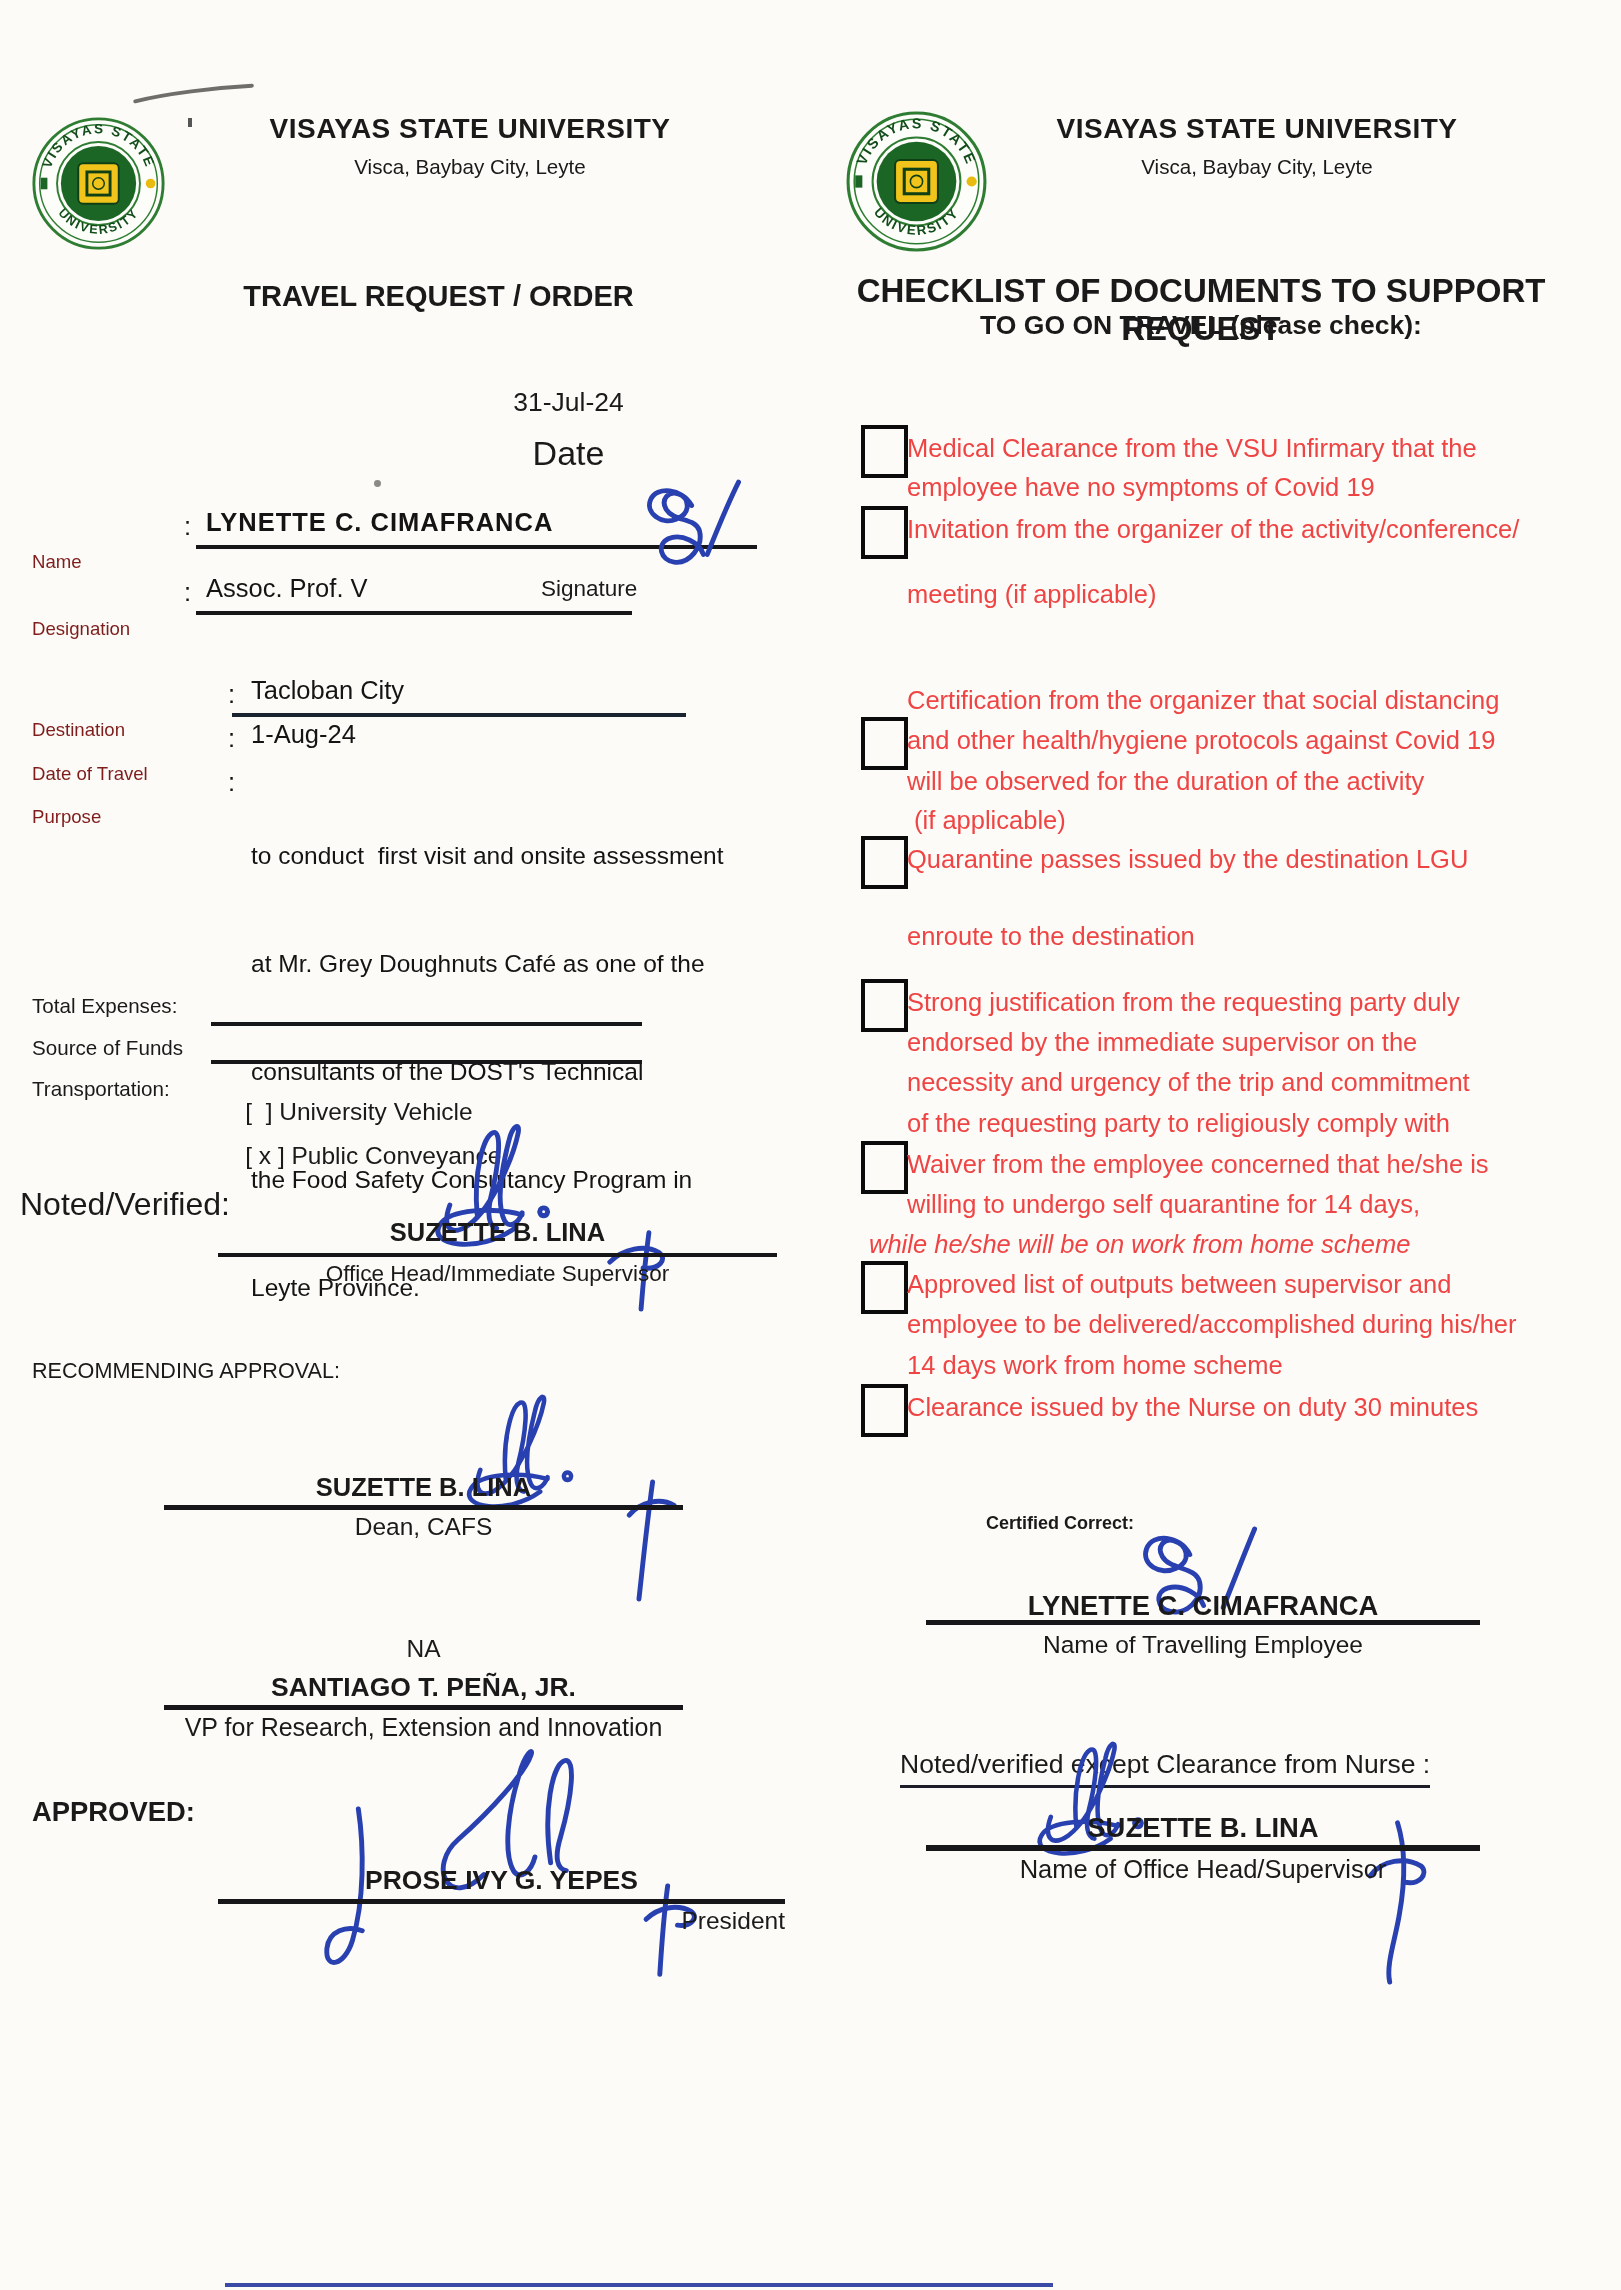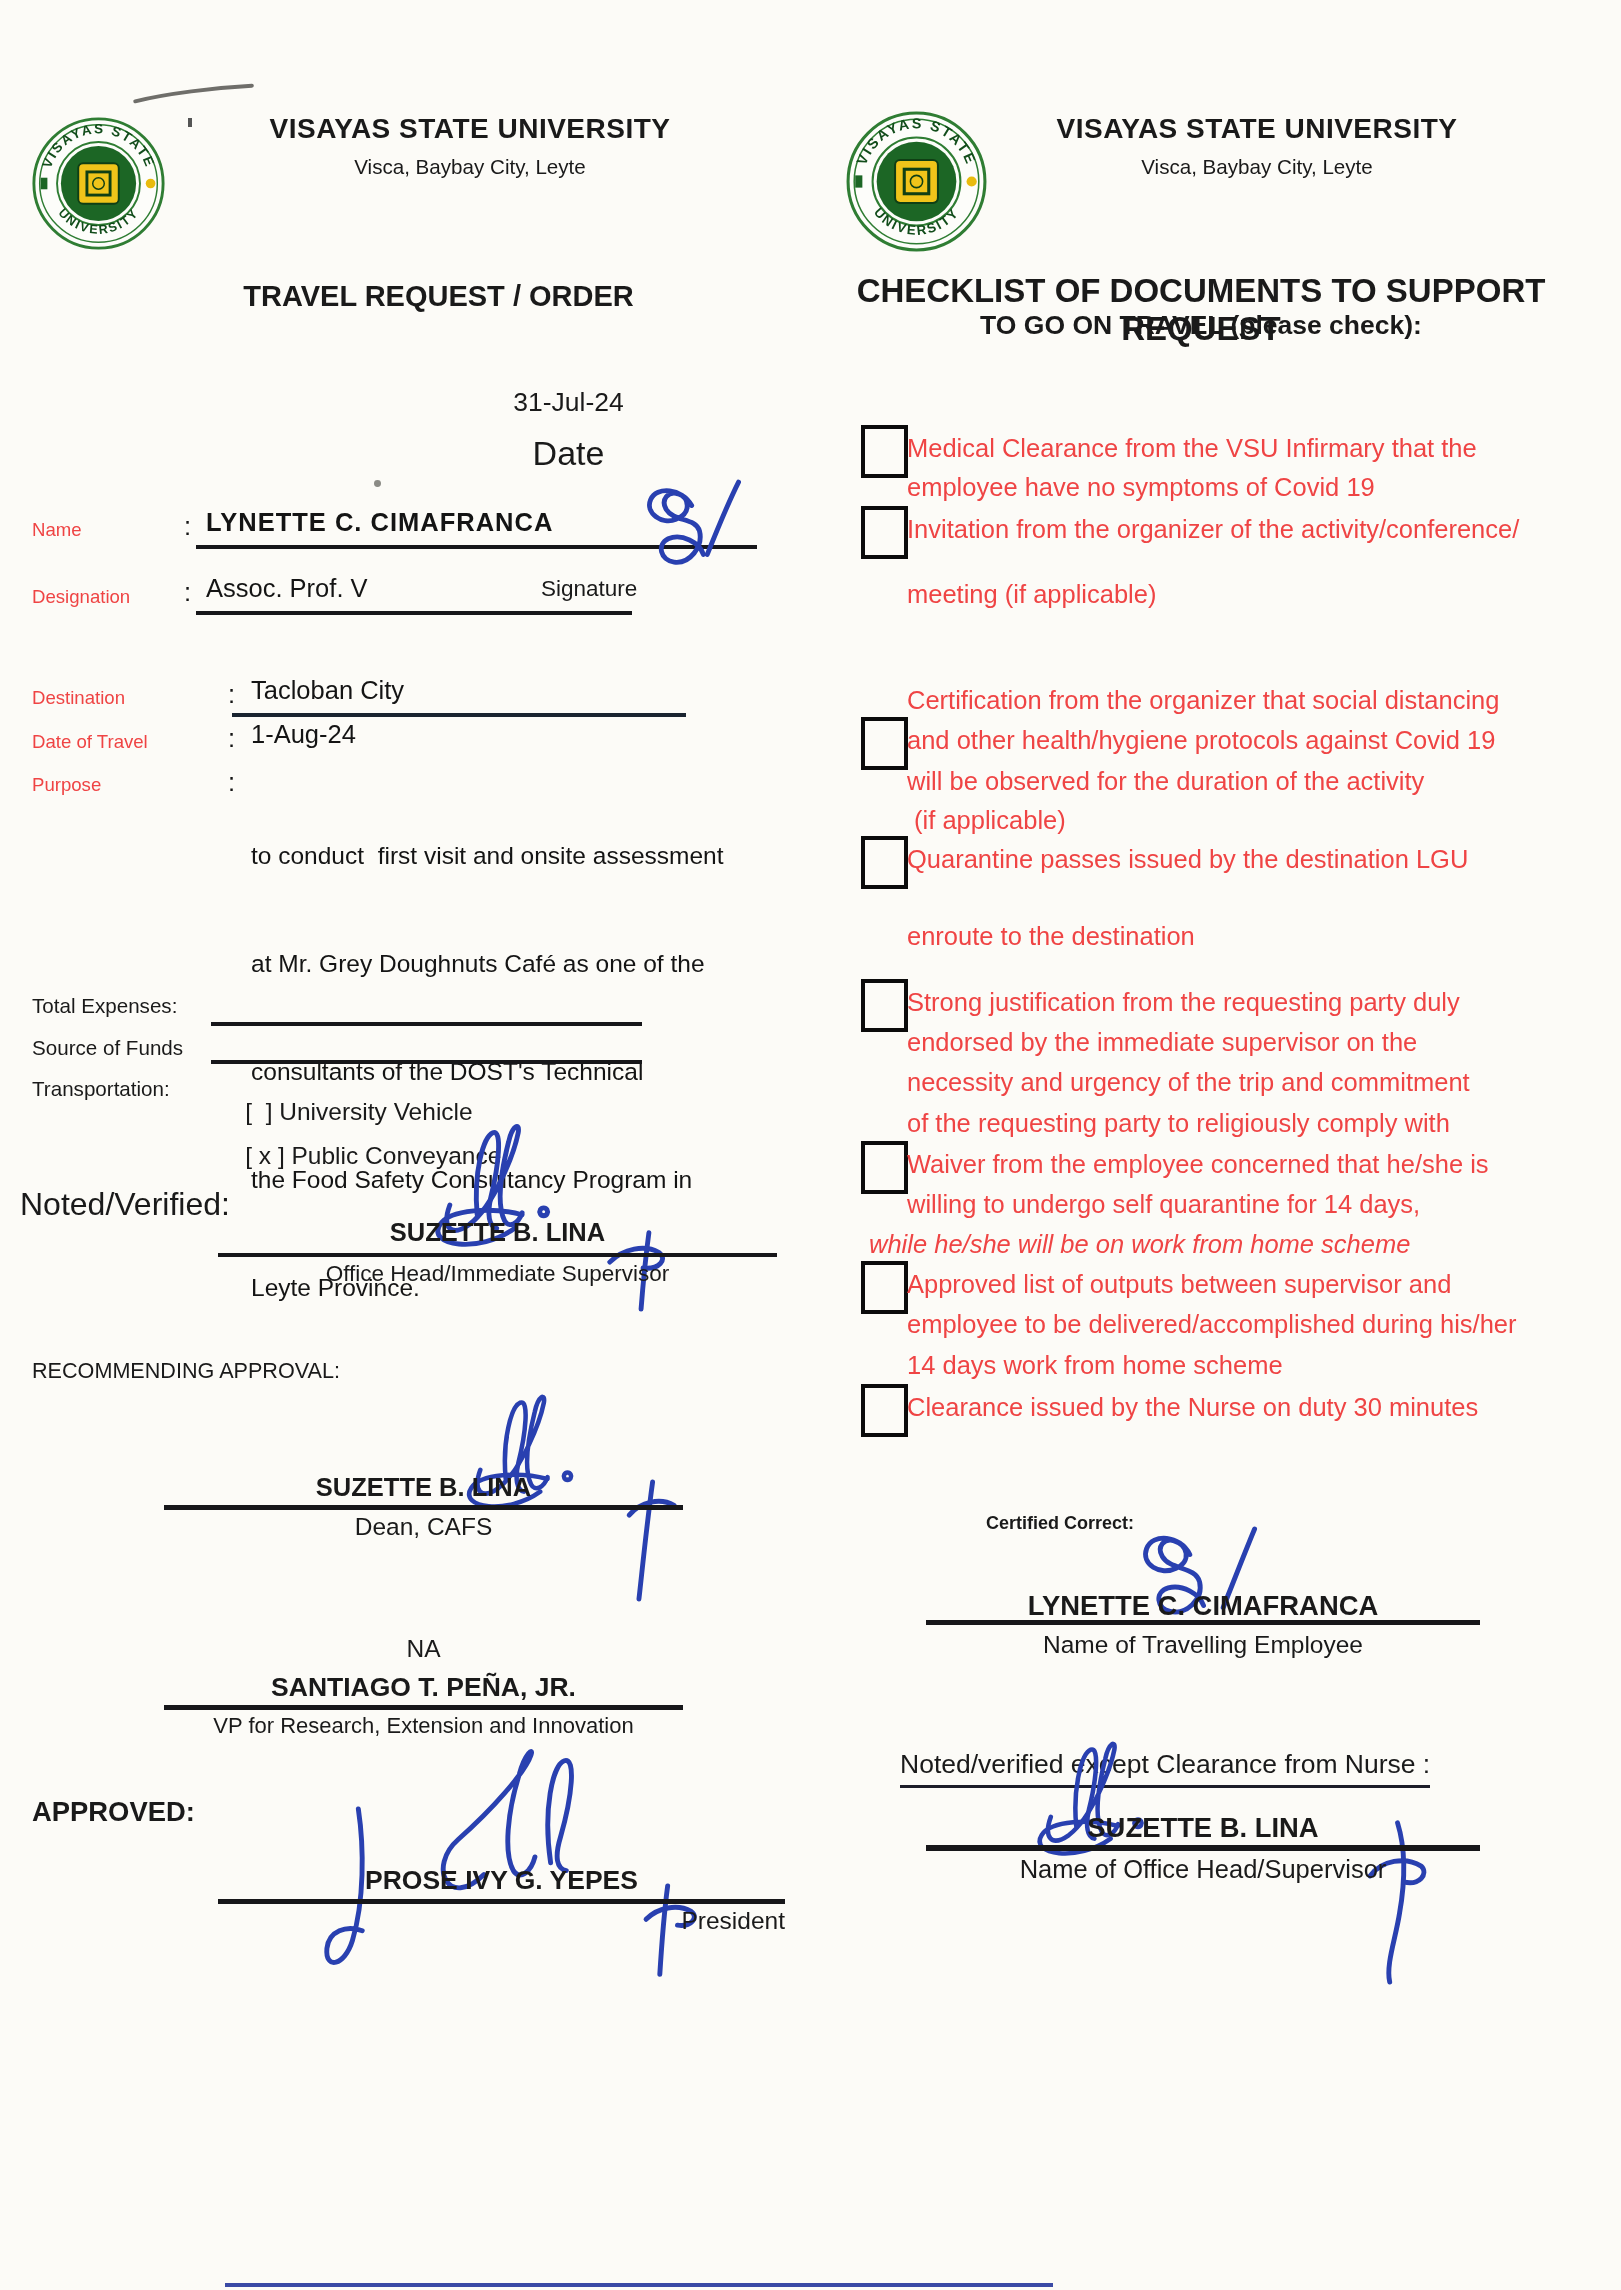--- a/index.html
+++ b/index.html
@@ -4,21 +4,21 @@
 <style>
   html,body{margin:0;padding:0;background:#8a8a8a;}
   .page{position:relative;width:1621px;height:2291px;background:#fcfbf7;overflow:hidden;
         font-family:"Liberation Sans","DejaVu Sans",sans-serif;color:#1a1a1a;}
   .abs{position:absolute;}
   .b{font-weight:700;}
   .ctr{text-align:center;}
   .pre{white-space:pre;}
   .rule{position:absolute;background:#17171a;height:3.9px;}
   .cbox{position:absolute;width:39px;height:45px;border:4.9px solid #0b0b0b;background:transparent;}
-  .lbl{font-size:18.6px;color:#ef4444;}
+  .lbl{font-size:18.6px;color:#7f1d1d;margin-top:32px;}
   .val{font-size:25.5px;color:#141414;}
   .ck{font-size:25.5px;color:#ef4444;white-space:pre;}
   svg.sig{position:absolute;overflow:visible;}
   svg.sig path{fill:none;stroke:#2940b0;stroke-width:5;stroke-linecap:round;stroke-linejoin:round;}
   .seal-text{font-family:"Liberation Sans",sans-serif;font-weight:700;fill:#124d1b;letter-spacing:2px;}
 </style>
 </head>
 <body>
 
 <div class="page">
@@ -128,21 +128,21 @@
     <path d="M30,6 C24,50 20,90 16,126"></path>
     <path d="M6,40 C18,26 38,22 52,30"></path>
   </svg>
   <div class="abs ctr b" style="left:164px;top:1473px;width:519px;font-size:25.5px;">SUZETTE B. LINA</div>
   <div class="rule" style="left:164px;top:1505px;width:519px;height:4.9px;"></div>
   <div class="abs ctr" style="left:164px;top:1513px;width:519px;font-size:24.5px;">Dean, CAFS</div>
 
   <div class="abs ctr" style="left:164px;top:1635px;width:519px;font-size:24.5px;">NA</div>
   <div class="abs ctr b" style="left:164px;top:1672px;width:519px;font-size:26.5px;">SANTIAGO T. PEÑA, JR.</div>
   <div class="rule" style="left:164px;top:1705px;width:519px;height:4.9px;"></div>
-  <div class="abs ctr" style="left:164px;top:1713px;width:519px;font-size:22px;">VP for Research, Extension and Innovation</div>
+  <div class="abs ctr" style="left:164px;top:1713px;width:519px;font-size:25px;">VP for Research, Extension and Innovation</div>
 
   <div class="abs b" style="left:32px;top:1796px;font-size:27.4px;">APPROVED:</div>
   <svg class="sig" style="left:429px;top:1747px;" width="206" height="157" viewBox="0 0 210 160">
     <path d="M56,130 C20,166 -2,122 30,94 C64,64 98,26 104,8 C107,0 98,6 92,28 C80,66 76,108 86,126 C92,136 104,128 108,112" stroke-width="6"></path>
     <path d="M124,118 C116,64 126,18 138,14 C150,10 146,50 134,92 C128,112 130,124 140,126" stroke-width="6"></path>
   </svg>
   <svg class="sig" style="left:319px;top:1805px;" width="59" height="167" viewBox="0 0 60 170">
     <path d="M40,4 C46,44 46,98 34,138 C26,164 6,168 8,146 C10,128 28,122 44,128"></path>
   </svg>
   <svg class="sig" style="left:642px;top:1880px;" width="69" height="108" viewBox="0 0 70 110">

